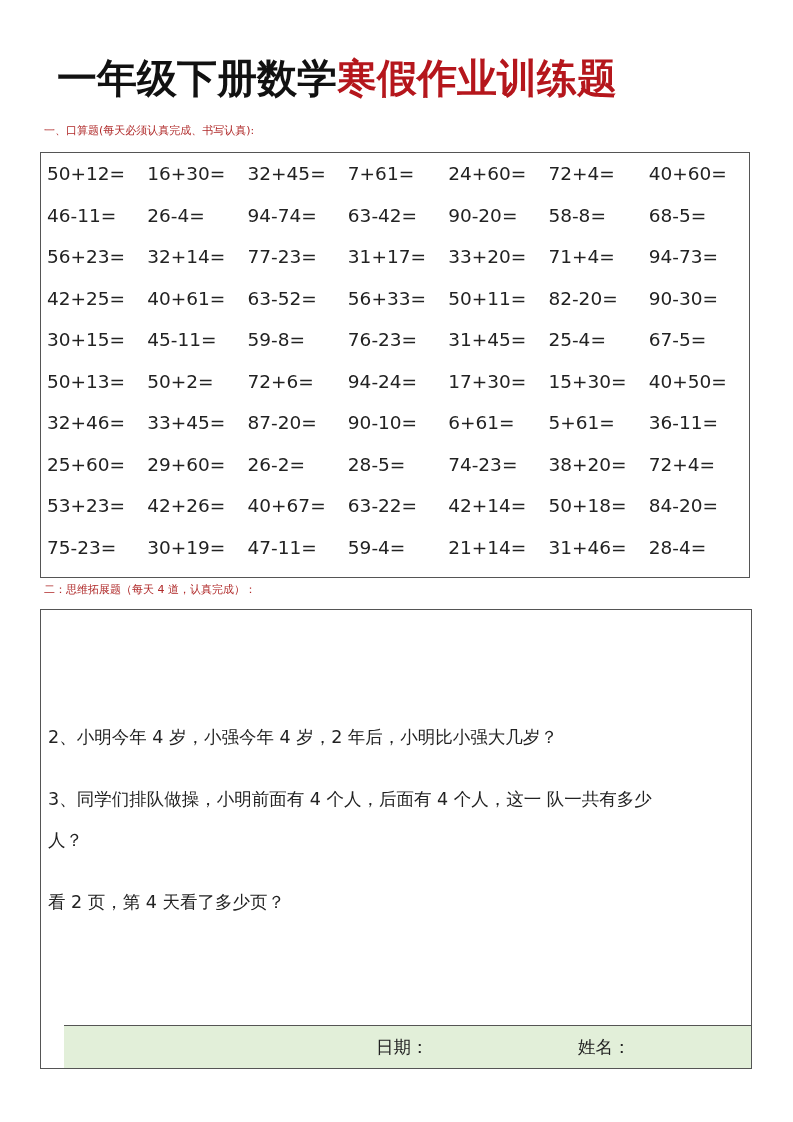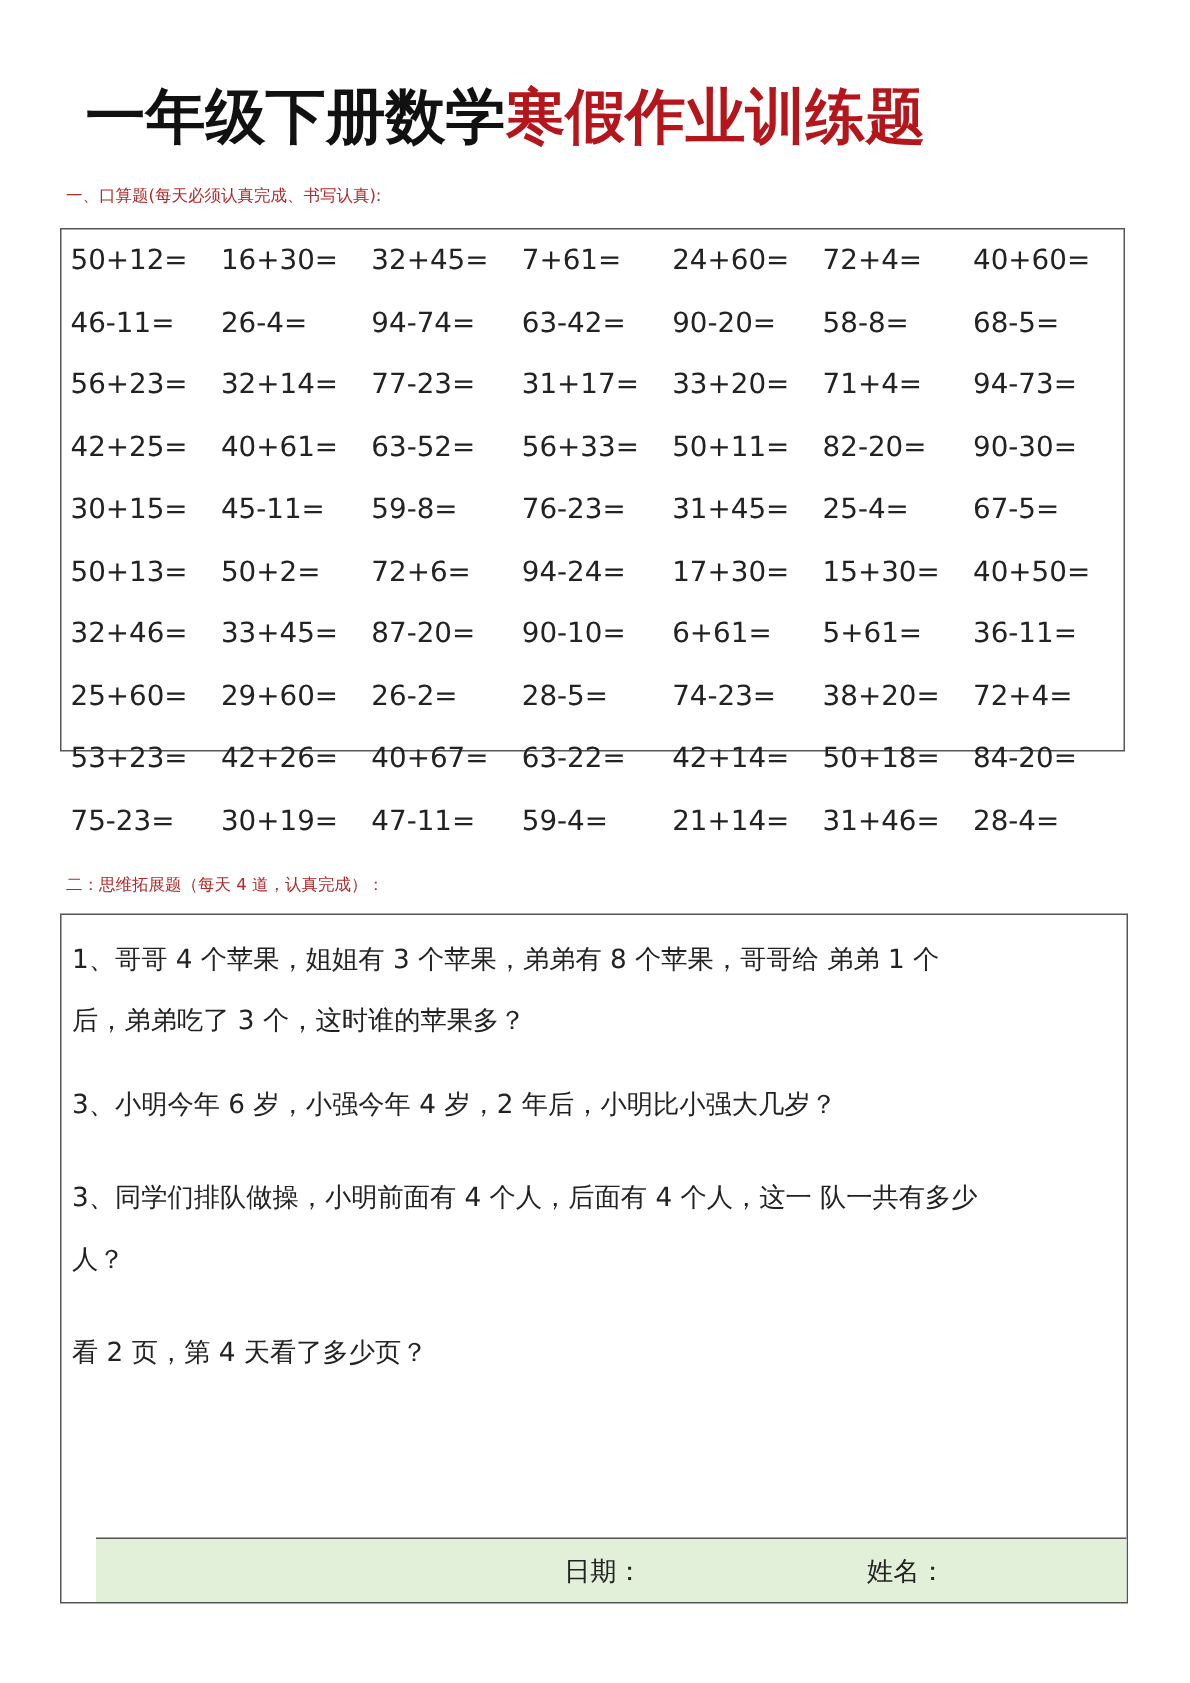--- a/index.html
+++ b/index.html
@@ -5,21 +5,21 @@
   html, body { margin: 0; padding: 0; background: #ffffff; }
   body { width: 793px; height: 1122px; position: relative; overflow: hidden;
          font-family: "DejaVu Sans", "Liberation Sans", sans-serif; color: #222; }
   .title { position: absolute; left: 0; top: 52px; width: 674px; text-align: center;
            font-size: 40px; font-weight: bold; letter-spacing: 0px; line-height: 52px; }
   .title .black { color: #111111; }
   .title .red { color: #b5161c; }
   .section-heading { position: absolute; left: 44px; font-size: 11px; color: #b02a2a; line-height: 24px; }
   #sec1-heading { top: 119px; }
   #sec2-heading { top: 578px; }
-  .box1 { position: absolute; left: 40px; top: 152px; width: 710px; height: 349px;
+  .box1 { position: absolute; left: 40px; top: 152px; width: 710px; height: 426px;
           border: 1.5px solid #555; box-sizing: border-box; }
   .grid { position: absolute; left: 6px; top: 0; right: 0; }
   .grid-row { display: flex; height: 41.5px; align-items: center; }
   .grid-row:first-child { margin-top: 0px; }
   .cell { width: 101.5px; font-size: 18.5px; color: #222; white-space: nowrap; }
   .box2 { position: absolute; left: 40px; top: 609px; width: 712px; height: 460px;
           border: 1.5px solid #555; box-sizing: border-box; }
   .question { position: absolute; left: 7px; right: 6px; font-size: 17.5px; line-height: 41px; color: #222; }
   #q1 { top: 10px; }
   #q2 { top: 107px; }
@@ -131,26 +131,22 @@
       <span class="cell">21+14=</span>
       <span class="cell">31+46=</span>
       <span class="cell">28-4=</span>
     </div>
   </div>
 </div>
 
 <div class="section-heading" id="sec2-heading">二：思维拓展题（每天 4 道，认真完成）：</div>
 
 <div class="box2">
-  <div class="question" id="q1">
-    <div>1、哥哥 4 个苹果，姐姐有 3 个苹果，弟弟有 8 个苹果，哥哥给 弟弟 1 个</div>
-    <div>后，弟弟吃了 3 个，这时谁的苹果多？</div>
-  </div>
   <div class="question" id="q2">
-    <div>3、小明今年 6 岁，小强今年 4 岁，2 年后，小明比小强大几岁？</div>
+    <div>2、小明今年 4 岁，小强今年 4 岁，2 年后，小明比小强大几岁？</div>
   </div>
   <div class="question" id="q3">
     <div>3、同学们排队做操，小明前面有 4 个人，后面有 4 个人，这一 队一共有多少</div>
     <div>人？</div>
   </div>
   <div class="question" id="q4">
     <div>看 2 页，第 4 天看了多少页？</div>
   </div>
 
   <div class="footer">

